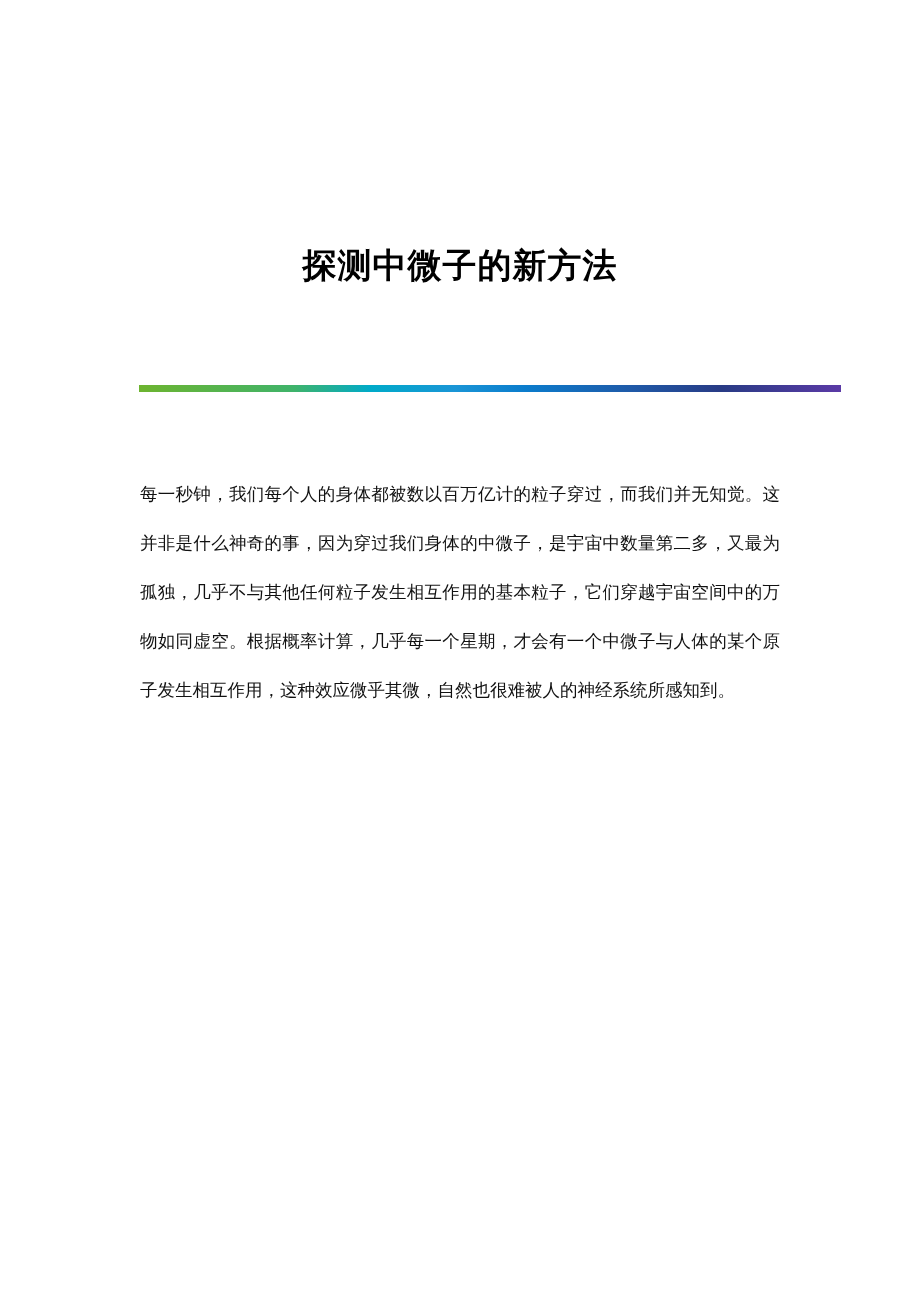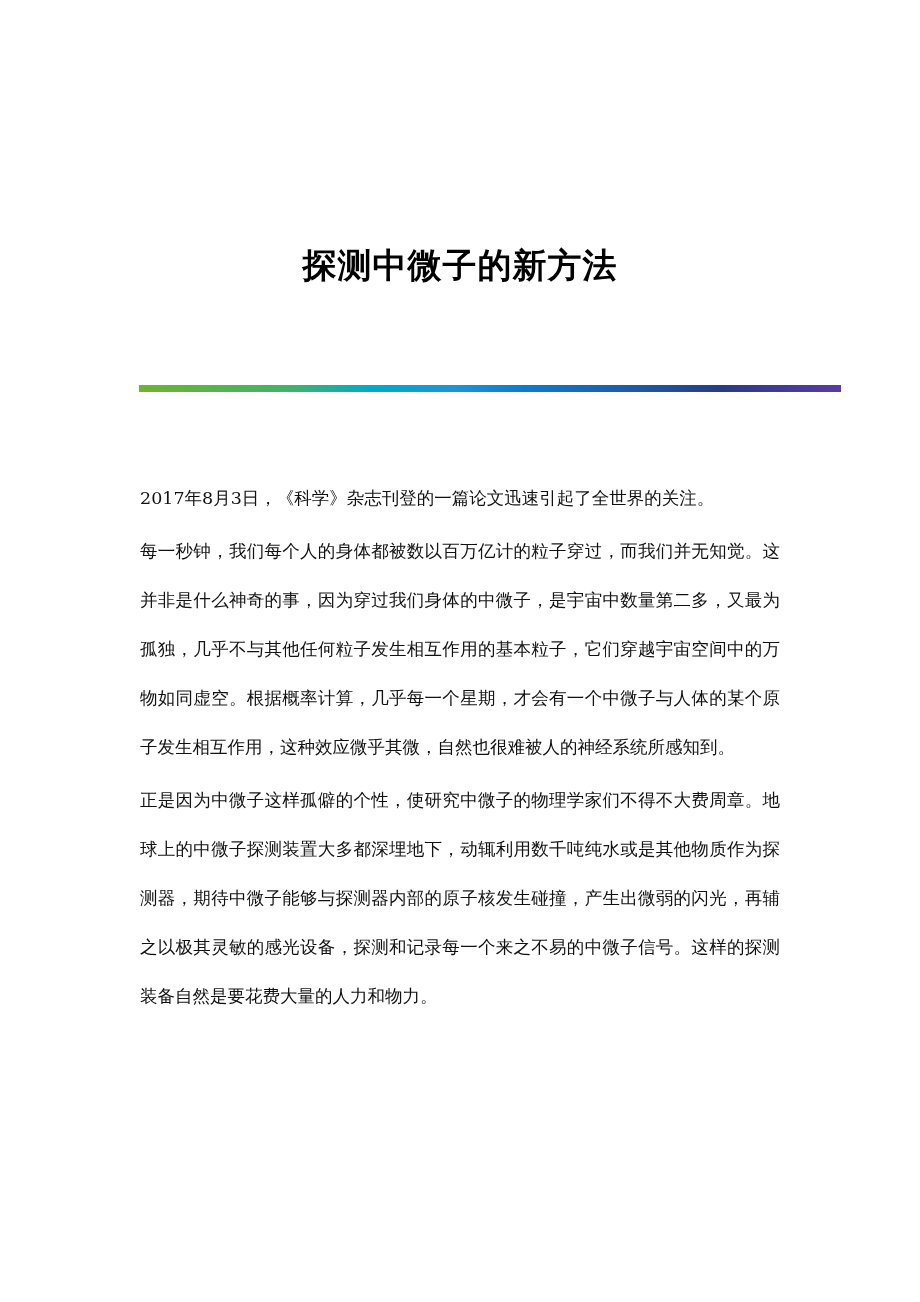--- a/index.html
+++ b/index.html
@@ -57,16 +57,14 @@
     }
   </style>
 </head>
 <body>
 
 <h1 class="title">探测中微子的新方法</h1>
 
 <div class="rule"></div>
 
 <div class="content">
-  <p class="para first">2017年8月3日，《科学》杂志刊登的一篇论文迅速引起了全世界的关注。</p>
   <p class="para">每一秒钟，我们每个人的身体都被数以百万亿计的粒子穿过，而我们并无知觉。这并非是什么神奇的事，因为穿过我们身体的中微子，是宇宙中数量第二多，又最为孤独，几乎不与其他任何粒子发生相互作用的基本粒子，它们穿越宇宙空间中的万物如同虚空。根据概率计算，几乎每一个星期，才会有一个中微子与人体的某个原子发生相互作用，这种效应微乎其微，自然也很难被人的神经系统所感知到。</p>
-  <p class="para">正是因为中微子这样孤僻的个性，使研究中微子的物理学家们不得不大费周章。地球上的中微子探测装置大多都深埋地下，动辄利用数千吨纯水或是其他物质作为探测器，期待中微子能够与探测器内部的原子核发生碰撞，产生出微弱的闪光，再辅之以极其灵敏的感光设备，探测和记录每一个来之不易的中微子信号。这样的探测装备自然是要花费大量的人力和物力。</p>
 </div>
 
 </body></html>

